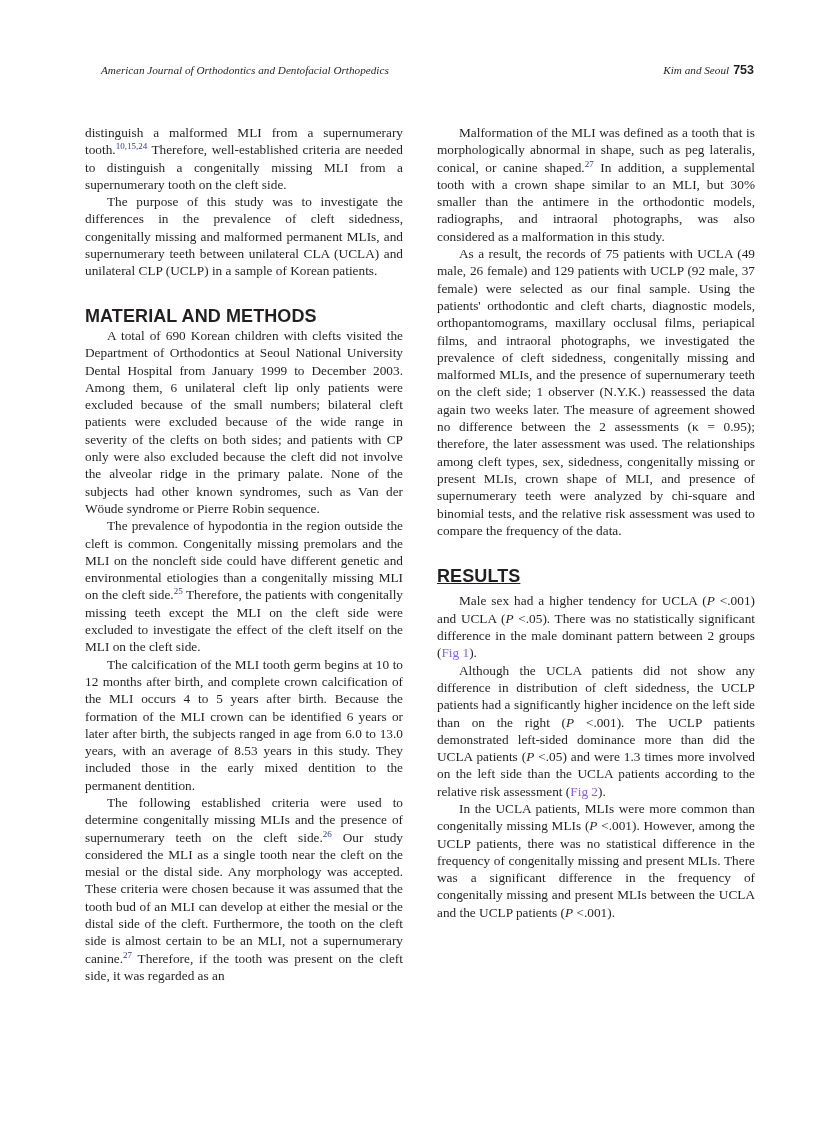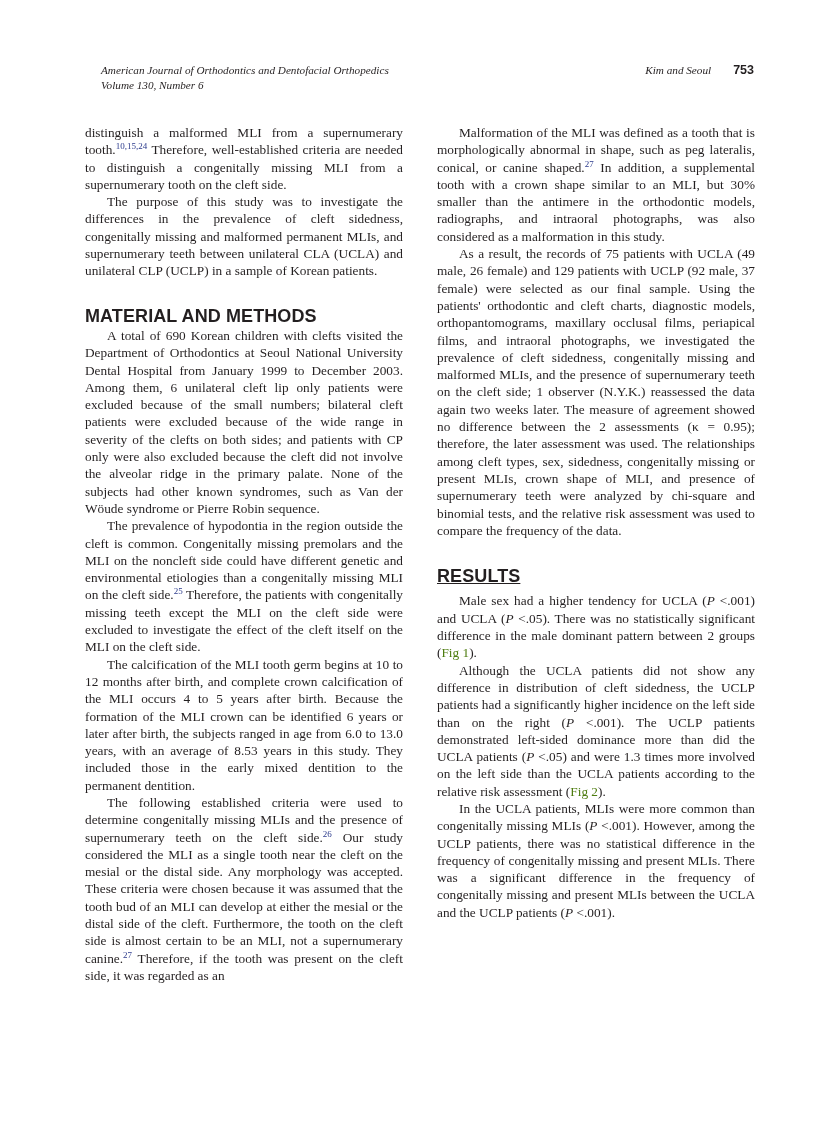--- a/index.html
+++ b/index.html
@@ -1,39 +1,38 @@
 <!DOCTYPE html>
 <html><head>
   <meta charset="utf-8">
   <style>
     html, body { margin: 0; padding: 0; background: #ffffff; }
     body { width: 838px; height: 1122px; position: relative; overflow: hidden; color: #231f20; }
     .header { position: absolute; left: 84px; top: 63px; width: 670px; font-family: "Liberation Serif", serif; font-style: italic; font-size: 11.2px; line-height: 14.5px; color: #231f20; }
     .header .left { position: absolute; left: 17px; top: 0; }
     .header .right { position: absolute; right: 0; top: 0; white-space: nowrap; }
-    .header .pageno { font-family: "Liberation Sans", sans-serif; font-style: normal; font-weight: bold; font-size: 12.5px; margin-left: 22px; }
+    .header .pageno { font-family: "Liberation Sans", sans-serif; font-style: normal; font-weight: bold; font-size: 12.5px; margin-left: 4px; }
     .col { position: absolute; top: 124px; width: 318px; font-family: "Liberation Serif", serif; font-size: 13.3px; line-height: 17.3px; text-align: justify; }
     .col-left { left: 85px; }
     .col-right { left: 437px; }
     .col p { margin: 0; text-indent: 22px; hyphens: manual; }
     .col p.noindent { text-indent: 0; }
     .heading { font-family: "Liberation Sans", sans-serif; font-weight: bold; font-size: 18px; margin: 0; letter-spacing: 0.1px; }
     .col-left .heading { margin-top: 28px; margin-bottom: 2px; }
     .col-right .heading { margin-top: 29px; margin-bottom: 7px; text-decoration: underline; }
     sup { font-size: 9px; line-height: 0; vertical-align: 5px; color: #2b3a8c; }
-    .link { color: #4d7c0f; }
+    .link { color: #8b5cf6; }
     .italic { font-style: italic; }
   </style>
 </head>
 <body>
 
 <div class="header">
   <div class="left">
     <div>American Journal of Orthodontics and Dentofacial Orthopedics</div>
-    <div>Volume 130, Number 6</div>
   </div>
   <div class="right">
     <span>Kim and Seoul</span><span class="pageno">753</span>
   </div>
 </div>
 
 <div class="col col-left">
   <p class="noindent"><span>distinguish a malformed MLI from a supernumerary tooth.</span><sup>10,15,24</sup><span> Therefore, well-established criteria are needed to distinguish a congenitally missing MLI from a supernumerary tooth on the cleft side.</span></p>
   <p>The purpose of this study was to investigate the differences in the prevalence of cleft sidedness, congenitally missing and malformed permanent MLIs, and supernumerary teeth between unilateral CLA (UCLA) and unilateral CLP (UCLP) in a sample of Korean patients.</p>
   <h2 class="heading">MATERIAL AND METHODS</h2>

